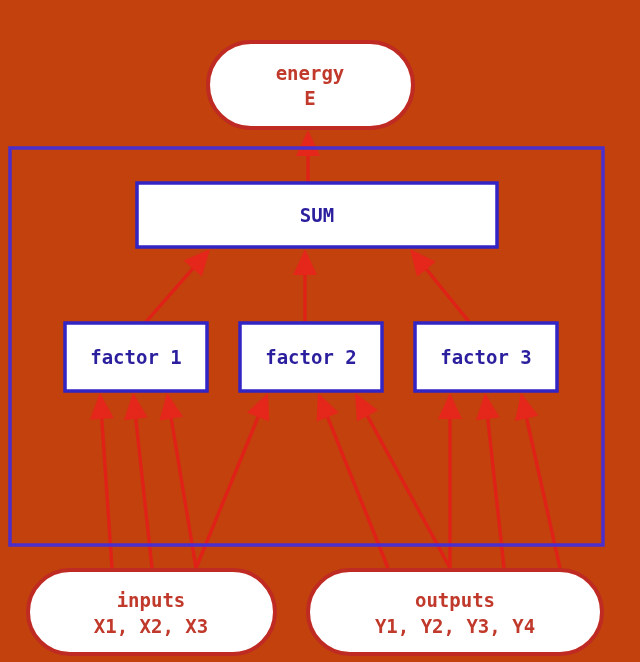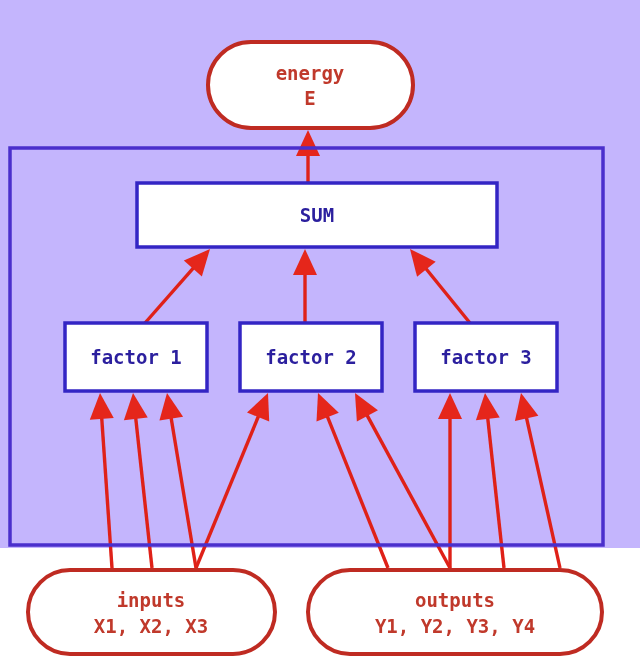--- a/index.html
+++ b/index.html
@@ -10,22 +10,22 @@
   }
   body {
     width: 640px;
     height: 662px;
     font-family: "DejaVu Sans Mono", "Liberation Mono", monospace;
     overflow: hidden;
   }
   #diagram-root {
     position: relative;
     width: 640px;
-    height: 548px;
-    background: #c4b5fd;
+    height: 662px;
+    background: #c2410c;
   }
   svg#diagram-svg {
     display: block;
     width: 640px;
     height: 662px;
   }
   .node-text {
     font-family: "DejaVu Sans Mono", "Liberation Mono", monospace;
     font-weight: bold;
     text-anchor: middle;

